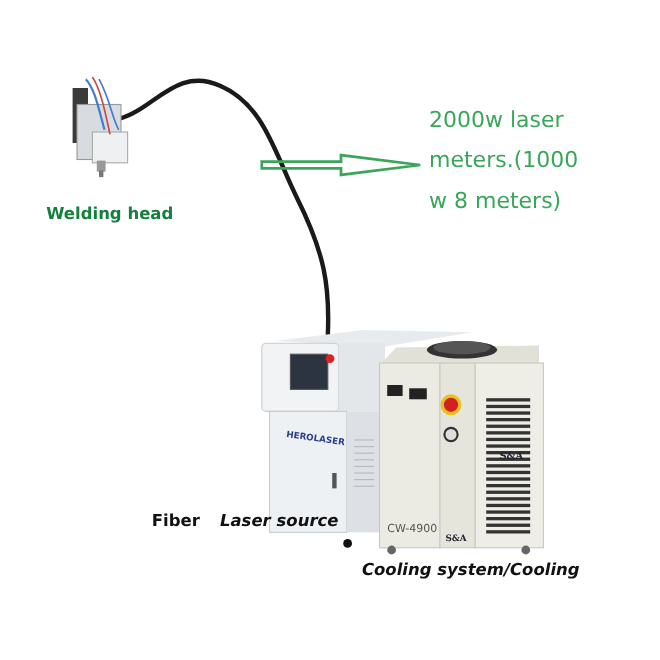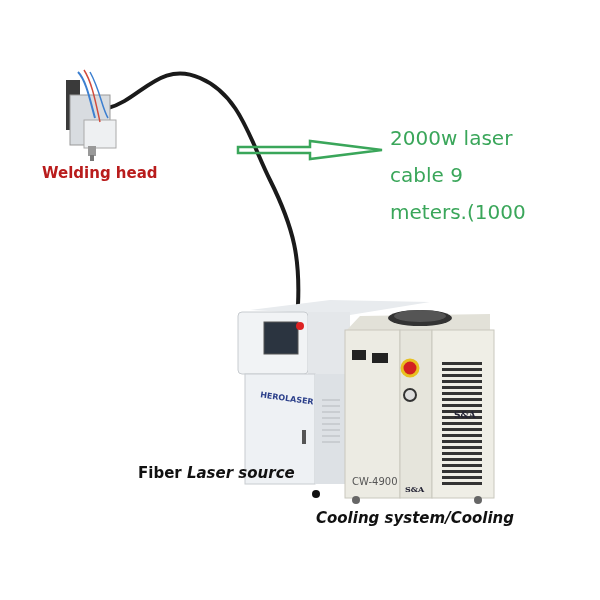--- a/index.html
+++ b/index.html
@@ -1,21 +1,21 @@
 <!DOCTYPE html>
 <html><head>
   <meta charset="utf-8">
   <style>
     html, body { margin: 0; padding: 0; background: #ffffff; }
     body { width: 600px; height: 600px; position: relative; overflow: hidden; font-family: "DejaVu Sans", sans-serif; }
     .abs { position: absolute; }
-    .label-blue { color: #b91c1c; font-weight: bold; font-size: 15px; font-family: "DejaVu Sans", sans-serif; }
+    .label-blue { color: #15803d; font-weight: bold; font-size: 15px; font-family: "DejaVu Sans", sans-serif; margin-top: 21px; }
     .label-green { color: #3aa65a; font-size: 20px; line-height: 37px; font-family: "DejaVu Sans", sans-serif; }
     .label-black { color: #111; font-weight: bold; font-size: 15px; font-family: "DejaVu Sans", sans-serif; }
-    .italic { font-style: italic; }
+    .italic { font-style: italic; margin-left: 13px; }
   </style>
 </head>
 <body>
 
 <svg class="abs" style="left:0;top:0" width="600" height="600">
 
   <path d="M108 108 C 140 100, 160 60, 200 78 C 240 95, 250 140, 270 180 C 295 230, 300 260, 298 305" fill="none" stroke="#1a1a1a" stroke-width="4"></path>
 
   <g>
     <rect x="66" y="80" width="14" height="50" fill="#3a3a3a"></rect>
@@ -86,24 +86,24 @@
     </g>
     <circle cx="356" cy="500" r="4" fill="#666"></circle>
     <circle cx="478" cy="500" r="4" fill="#666"></circle>
   </g>
 
   <polygon points="238,147 310,147 310,141 382,150 310,159 310,153 238,153" fill="none" stroke="#3aa65a" stroke-width="2.5"></polygon>
 </svg>
 
 <div class="abs label-blue" style="left:42px;top:164px;">Welding head</div>
 
-<div class="abs label-green" style="left:390px;top:90px;margin-top:30px;">
+<div class="abs label-green" style="left:390px;top:90px;">
   <div>2000w laser</div>
-  <div>cable 9</div>
   <div>meters.(1000</div>
+  <div>w 8 meters)</div>
 </div>
 
 <div class="abs" style="left:260px;top:394px;font-size:8px;color:#2b3f8a;font-weight:bold;transform:rotate(8deg);font-family:'DejaVu Sans',sans-serif;">HEROLASER</div>
 
 <div class="abs" style="left:352px;top:476px;font-size:10px;color:#555;font-family:'DejaVu Sans',sans-serif;">CW-4900</div>
 <div class="abs" style="left:405px;top:484px;font-size:8px;color:#223;font-weight:bold;font-family:'DejaVu Serif',serif;">S&amp;A</div>
 <div class="abs" style="left:454px;top:410px;font-size:9px;color:#223;font-weight:bold;font-family:'DejaVu Serif',serif;">S&amp;A</div>
 
 <div class="abs label-black" style="left:138px;top:464px;">
   <span>Fiber</span>

